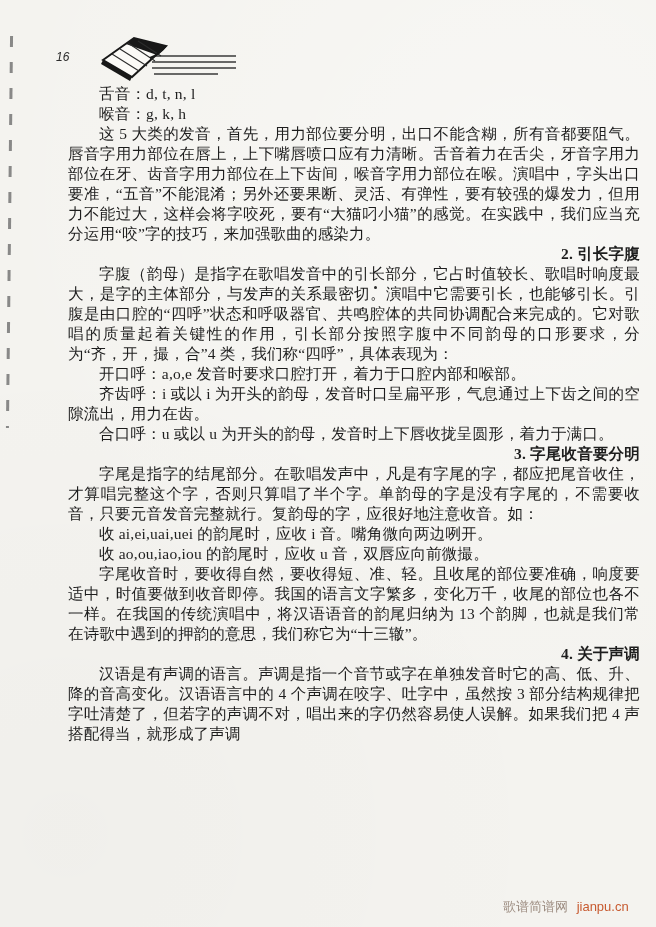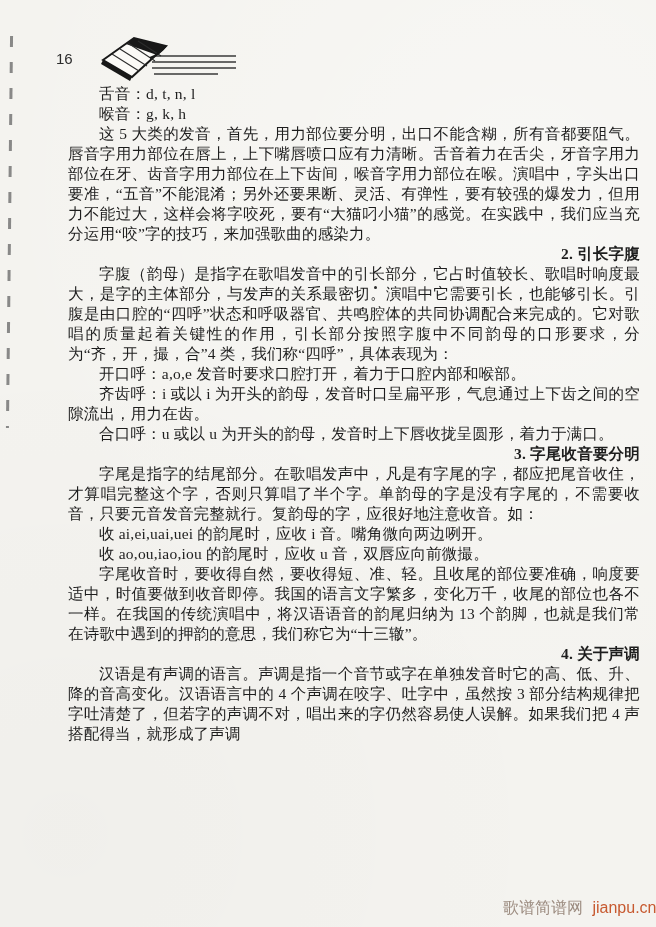--- a/index.html
+++ b/index.html
@@ -27,22 +27,23 @@
       #6e6e6e 0px, #6e6e6e 11px,
       rgba(0,0,0,0) 11px, rgba(0,0,0,0) 26px);
     transform:rotate(0.6deg);
     opacity:.8;
   }
   .header{
     position:absolute;left:0;top:0;width:656px;height:84px;
   }
   .page-number{
     position:absolute;left:56px;top:50px;
-    font-size:15px;color:#2c2c2c;
+    font-size:12px;color:#2c2c2c;
     font-family:"Liberation Sans","DejaVu Sans",sans-serif;
+    font-style:italic;
   }
   .logo{
     position:absolute;left:98px;top:30px;width:142px;height:52px;
   }
   .text-column{
     position:absolute;left:68px;top:84px;width:572px;
     font-size:15.5px;line-height:20px;
     color:#1d1d1d;
     text-align:justify;
     letter-spacing:0.2px;
@@ -50,21 +51,21 @@
   .text-column .block{text-indent:2em;}
   .text-column .heading{font-weight:bold;text-align:right;}
   .text-column .list-line{text-align:left;}
   .ink-dot{
     position:absolute;left:374px;top:286px;
     width:3px;height:3px;border-radius:50%;
     background:#2a2a2a;
   }
   .watermark{
     position:absolute;left:503px;top:898px;
-    font-size:16px;white-space:nowrap;
+    font-size:13px;white-space:nowrap;
     font-family:"Liberation Sans","DejaVu Sans",sans-serif;
   }
   .watermark .wm-name{color:#9c8c80;}
   .watermark .wm-url{color:#c75a30;margin-left:5px;}
 </style>
 </head>
 <body>
 
 <div class="paper-texture"></div>
 

